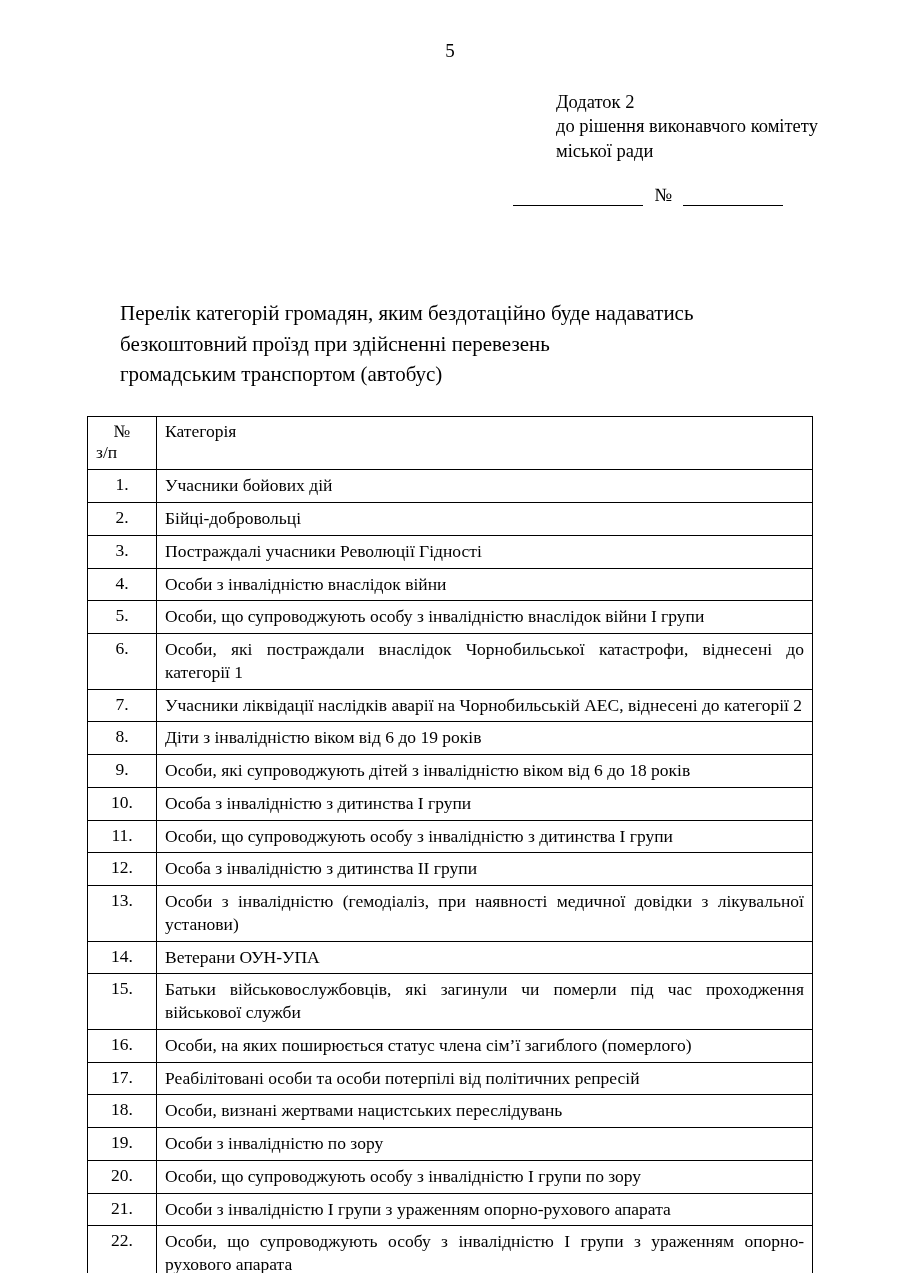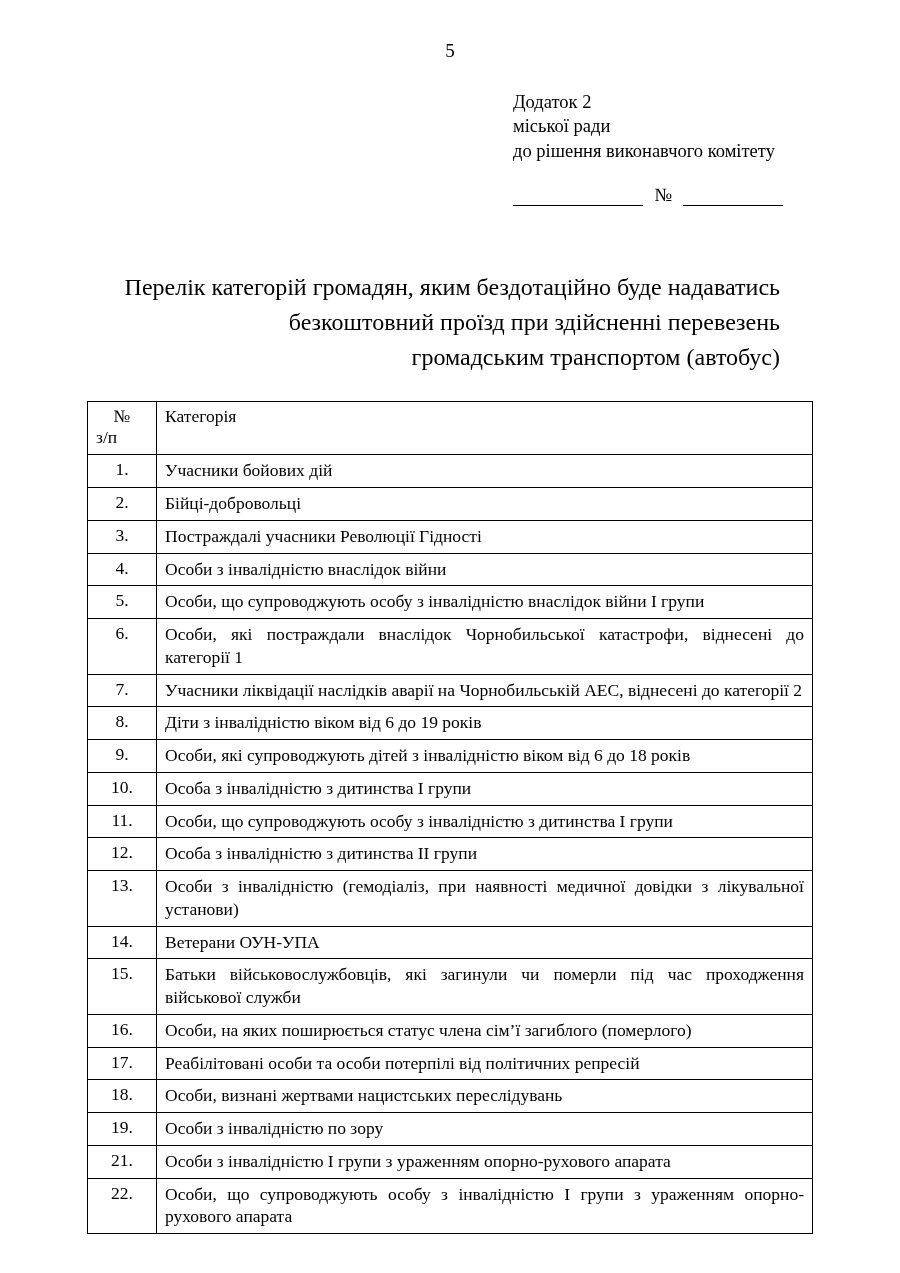--- a/index.html
+++ b/index.html
@@ -29,43 +29,44 @@
     margin-bottom: 0;
   }
   .appendix-block {
     margin-top: 28px;
     margin-left: 513px;
     font-size: 18.5px;
     line-height: 1.32;
   }
   .appendix-block div {
     white-space: nowrap;
+    margin-left: 43px;
   }
   .signature-line {
     margin-top: 22px;
     margin-left: 513px;
     font-size: 18.5px;
     width: 270px;
     display: flex;
     align-items: flex-end;
     justify-content: space-between;
   }
   .blank {
     display: inline-block;
     border-bottom: 1px solid #000;
     height: 13px;
   }
   .blank-left { width: 130px; }
   .blank-right { width: 100px; }
   .num-sign { padding: 0 2px; }
 
   .doc-title {
-    margin-top: 64px;
-    text-align: right;
-    font-size: 24px;
+    margin-top: 92px;
+    text-align: left;
+    font-size: 21px;
     line-height: 1.45;
     padding: 0 120px;
   }
 
   table.cat-table {
     margin: 26px auto 0 auto;
     border-collapse: collapse;
     width: 726px;
     table-layout: fixed;
   }
@@ -106,22 +107,22 @@
 </style>
 </head>
 <body>
 
 <div class="page">
 
   <div class="page-number">5</div>
 
   <div class="appendix-block">
     <div>Додаток 2</div>
+    <div>до рішення виконавчого комітету</div>
     <div>міської ради</div>
-    <div>до рішення виконавчого комітету</div>
   </div>
 
   <div class="signature-line">
     <span class="blank blank-left"></span>
     <span class="num-sign">№</span>
     <span class="blank blank-right"></span>
   </div>
 
   <div class="doc-title">
     <div>Перелік категорій громадян, яким бездотаційно буде надаватись</div>
@@ -210,20 +211,24 @@
         </tr>
         <tr>
           <td class="col-num">18.</td>
           <td class="col-cat">Особи, визнані жертвами нацистських переслідувань</td>
         </tr>
         <tr>
           <td class="col-num">19.</td>
           <td class="col-cat">Особи з інвалідністю по зору</td>
         </tr>
         <tr>
+          <td class="col-num">20.</td>
+          <td class="col-cat">Особи, що супроводжують особу з інвалідністю І групи по зору</td>
+        </tr>
+        <tr>
           <td class="col-num">21.</td>
           <td class="col-cat">Особи з інвалідністю І групи з ураженням опорно-рухового апарата</td>
         </tr>
         <tr>
           <td class="col-num">22.</td>
           <td class="col-cat">Особи, що супроводжують особу з інвалідністю І групи з ураженням опорно-рухового апарата</td>
         </tr>
       </tbody>
   </table>
 

